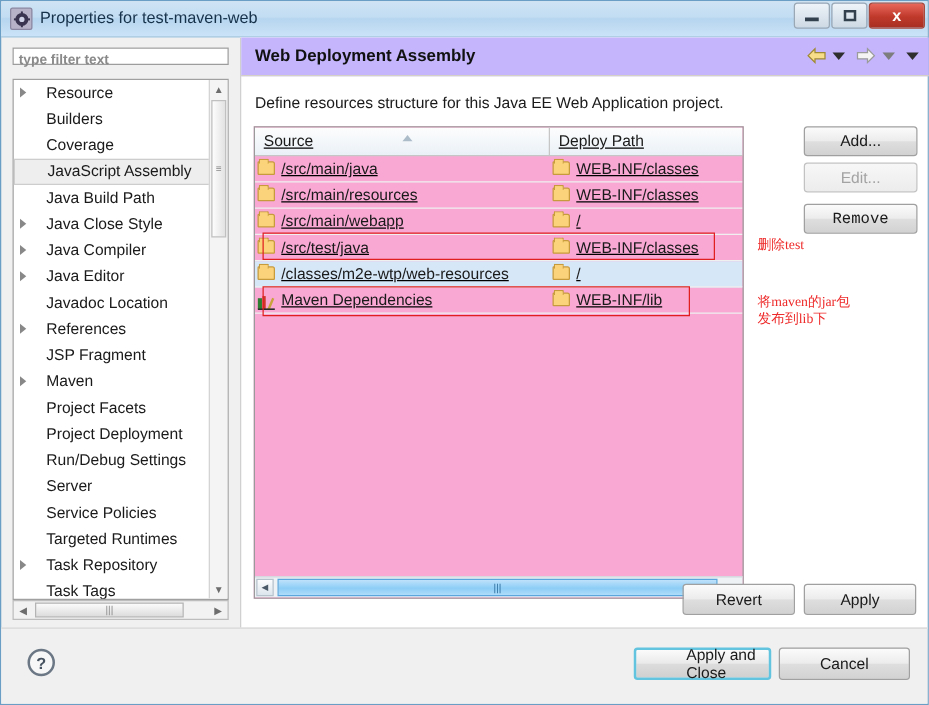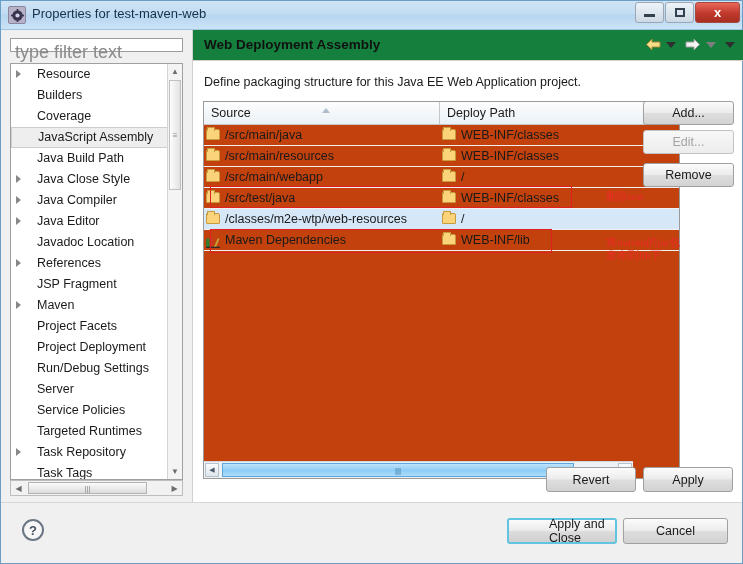--- a/index.html
+++ b/index.html
@@ -56,22 +56,23 @@
   }
   .mini-glyph { width: 11px; height: 3px; background: #33414e; margin-top: 6px; }
   .max-glyph { width: 10px; height: 9px; border: 2px solid #33414e; }
 
   
   .filterbox {
     position: absolute; left: 9px; top: 37px;
     width: 173px; height: 14px;
     background: #fff;
     border: 1px solid #9d9d9d;
-    font-size: 18px; color: #8a8a8a;
+    font-size: 11px; color: #8a8a8a;
     padding: 3px 0 0 4px;
+    font-weight: bold;
   }
   .tree {
     position: absolute; left: 9px; top: 62px;
     width: 173px; height: 417px;
     background: #fff;
     border: 1px solid #a0a0a0;
     overflow: hidden;
   }
   .tree-inner { position: absolute; left: 0; top: 0; width: 158px; }
   .tree-item {
@@ -136,21 +137,21 @@
   
   .content {
     position: absolute; left: 191px; top: 29px;
     width: 550px; height: 473px;
     background: #ffffff;
     border-left: 1px solid #d0d0d0;
   }
   .page-header {
     position: absolute; left: 0; top: 0;
     width: 550px; height: 31px;
-    background: #15803d;
+    background: #c4b5fd;
     border-bottom: 1px solid #d4d0c8;
   }
   .page-title {
     position: absolute; left: 11px; top: 7px;
     font-size: 13.5px; font-weight: bold; color: #111;
   }
   .navbar { position: absolute; right: 8px; top: 7px; display: flex; align-items: center; }
   .nav-back, .nav-fwd { width: 17px; height: 15px; position: relative; }
   .nav-caret2 {
     width: 0; height: 0; margin-left: 3px;
@@ -159,24 +160,25 @@
     border-top: 6px solid #2e2e2e;
   }
   .page-desc {
     position: absolute; left: 11px; top: 45px;
     font-size: 12.5px; color: #1a1a1a;
   }
 
   
   .tablewrap {
     position: absolute; left: 10px; top: 71px;
-    width: 477px; height: 378px;
+    width: 392px; height: 378px;
     border: 1px solid #9a9a9a;
-    background: #c2410c;
+    background: #f9a8d4;
     overflow: hidden;
+    text-decoration: underline;
   }
   .thead {
     display: flex; height: 23px;
     background: linear-gradient(to bottom,#fdfdfd,#eaf1f7);
     border-bottom: 1px solid #c6c6c6;
     position: relative;
   }
   .th {
     font-size: 12.5px; color: #1a1a1a;
     line-height: 22px; padding-left: 7px;
@@ -243,21 +245,21 @@
   .btn {
     font-size: 12.5px; color: #1a1a1a;
     background: linear-gradient(to bottom,#fbfbfb,#ececec 48%,#dedede 52%,#d2d2d2);
     border: 1px solid #a0a0a0;
     border-radius: 3px;
     display: flex; align-items: center; justify-content: center;
   }
   .btn.disabled { color: #a3a3a3; background: linear-gradient(to bottom,#f7f7f7,#ececec); border-color: #c2c2c2; }
   .btn-add    { position: absolute; left: 450px; top: 71px;  width: 91px; height: 24px; }
   .btn-edit   { position: absolute; left: 450px; top: 100px; width: 91px; height: 24px; }
-  .btn-remove { position: absolute; left: 450px; top: 133px; width: 91px; height: 24px; }
+  .btn-remove { position: absolute; left: 450px; top: 133px; width: 91px; height: 24px; font-family: Liberation Mono, monospace; }
   .btn-revert { position: absolute; left: 353px; top: 437px; width: 90px; height: 25px; }
   .btn-apply  { position: absolute; left: 450px; top: 437px; width: 90px; height: 25px; }
 
   
   .footer {
     position: absolute; left: 0; bottom: 0;
     width: 741px; height: 61px;
     background: #f0f0f0;
     border-top: 1px solid #d6d6d6;
   }
@@ -393,21 +395,21 @@
         <div class="nav-fwd" style="margin-left:8px;">
           <svg width="17" height="15" viewBox="0 0 17 15">
             <path d="M10 2 L15.5 7.5 L10 13 L10 10 L2 10 L2 5 L10 5 Z" fill="#f4f4f4" stroke="#9b9b9b" stroke-width="1"></path>
           </svg>
         </div>
         <div class="nav-caret2" style="margin-left:5px;border-top-color:#7d7d7d;"></div>
         <div class="nav-caret2" style="margin-left:9px;"></div>
       </div>
     </div>
 
-    <div class="page-desc">Define packaging structure for this Java EE Web Application project.</div>
+    <div class="page-desc">Define resources structure for this Java EE Web Application project.</div>
 
     <div class="tablewrap">
       <div class="thead">
         <div class="th src">
           <span>Source</span>
           <span class="sort-arrow"></span>
         </div>
         <div class="th dep">
           <span>Deploy Path</span>
         </div>

